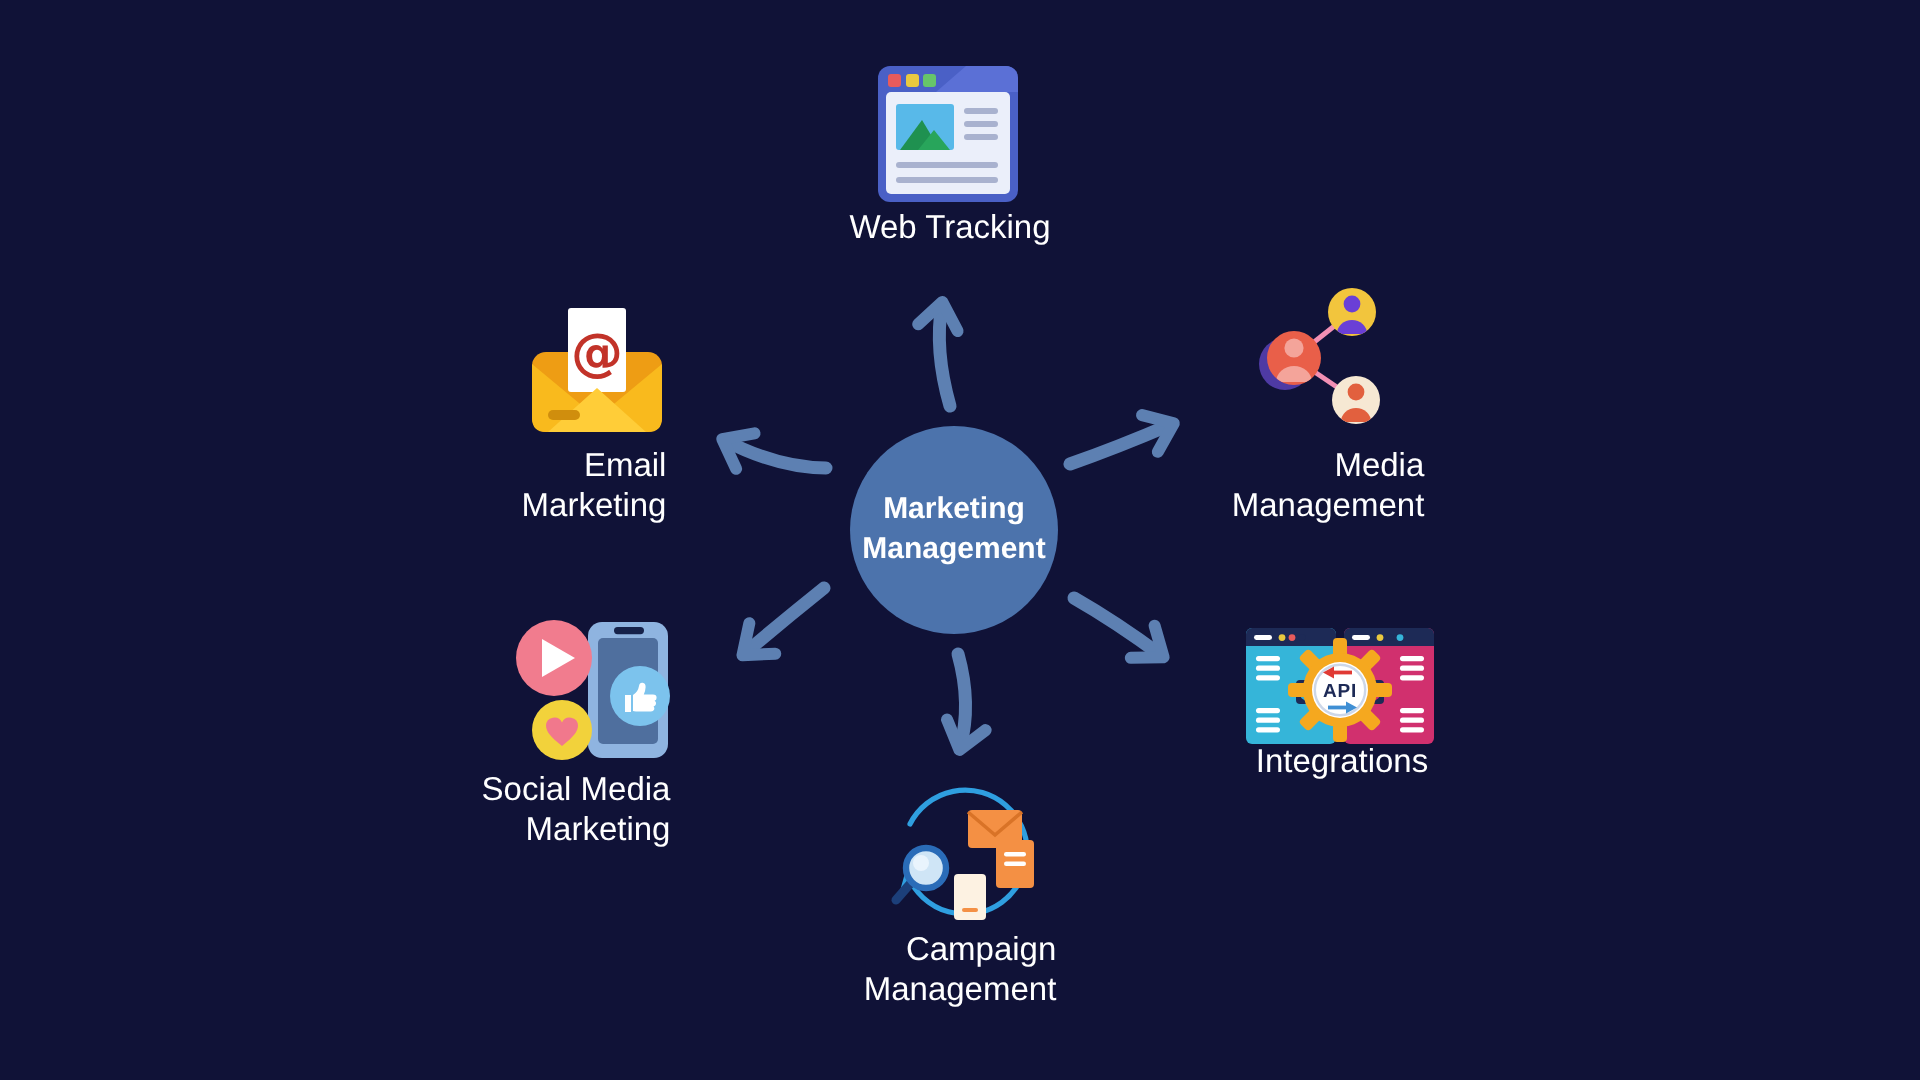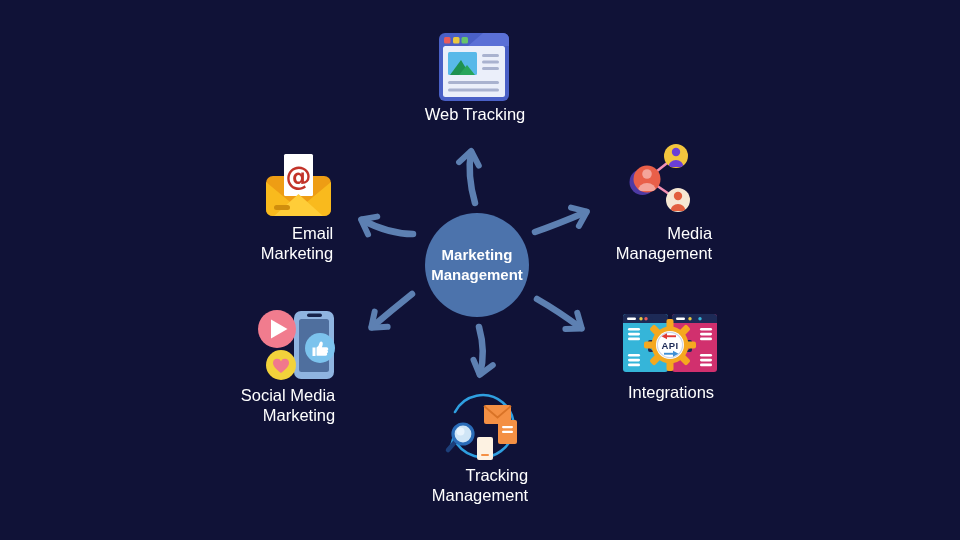--- a/index.html
+++ b/index.html
@@ -234,21 +234,21 @@
     <div>Marketing</div>
   </div>
   <div class="node-label" style="left:664px;top:224px">
     <div>Media</div>
     <div>Management</div>
   </div>
   <div class="node-label" style="left:288px;top:386px">
     <div>Social Media</div>
     <div>Marketing</div>
   </div>
-  <div class="node-label" style="left:671px;top:383px">
+  <div class="node-label" style="left:671px;top:372px">
     <div>Integrations</div>
   </div>
   <div class="node-label" style="left:480px;top:466px">
-    <div>Tracking</div>
+    <div>Campaign</div>
     <div>Management</div>
   </div>
 
 </div>
 
 </body></html>

